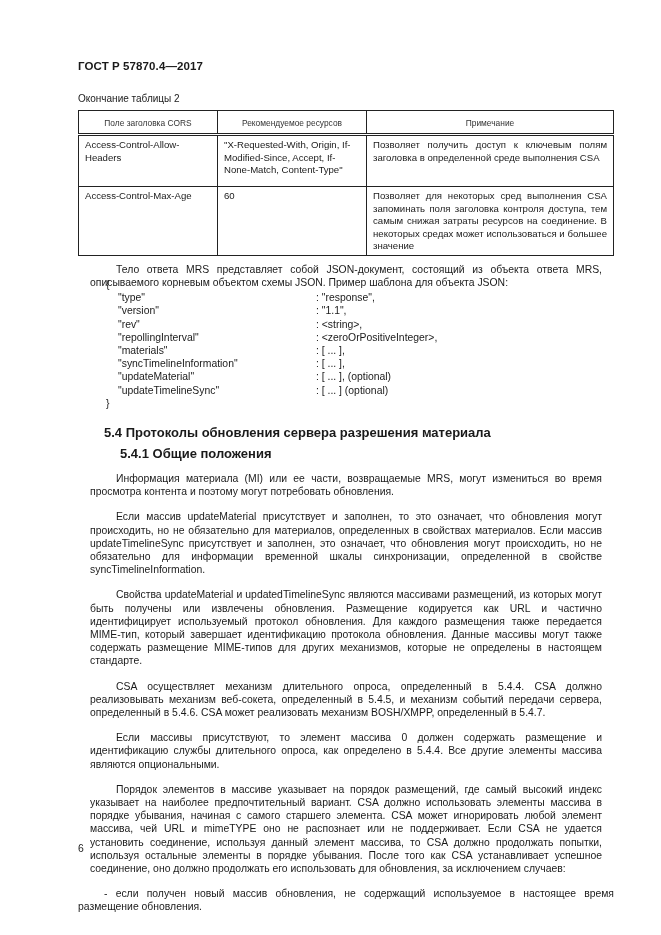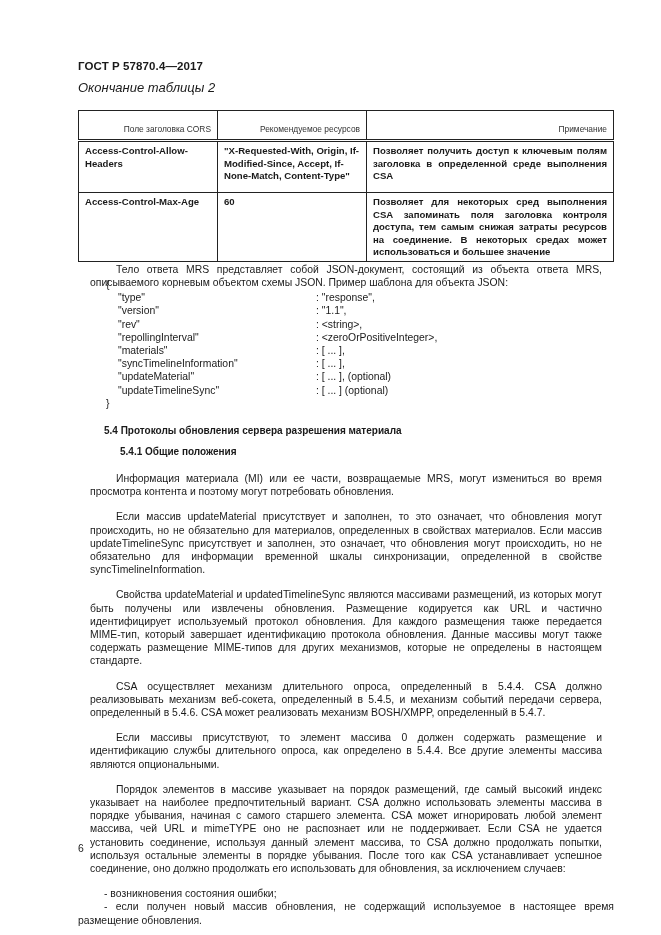--- a/index.html
+++ b/index.html
@@ -5,33 +5,33 @@
     html, body { margin: 0; padding: 0; background: #ffffff; }
     body {
       width: 661px; height: 935px; position: relative; overflow: hidden;
       font-family: "Liberation Sans", sans-serif; color: #1a1a1a;
     }
     .page-header {
       position: absolute; left: 78px; top: 60px;
       font-size: 11.5px; font-weight: bold; letter-spacing: 0.1px;
     }
     .table-caption {
-      position: absolute; left: 78px; top: 80px;
-      font-size: 13px; font-style: italic;
+      position: absolute; left: 78px; top: 93px;
+      font-size: 10px; 
     }
     table.cors {
       position: absolute; left: 78px; top: 110px; width: 536px;
       border-collapse: collapse; font-size: 9.6px; line-height: 12.4px;
     }
     table.cors th, table.cors td {
-      border: 1px solid #222; vertical-align: top; padding: 3px 6px; font-weight: bold;
+      border: 1px solid #222; vertical-align: top; padding: 3px 6px;
     }
     table.cors th {
-      font-weight: normal; font-size: 8.4px; text-align: right;
-      padding: 12px 6px 4px 6px; color: #333;
+      font-weight: normal; font-size: 8.4px; text-align: center;
+      padding: 6px 6px 4px 6px; color: #333;
       border-bottom: 3px double #222;
     }
     table.cors td.c1 { width: 126px; }
     table.cors td.c2 { width: 136px; }
     table.cors td.center { text-align: left; }
     table.cors td.just { text-align: justify; }
     table.cors tr.r1 td { height: 44px; }
     table.cors tr.r2 td { height: 60px; }
 
     .body-text {
@@ -40,21 +40,21 @@
     }
     .p { text-indent: 26px; margin: 12px; }
     .json-block {
       position: absolute; left: 106px; top: 278px; width: 400px;
       font-size: 10.4px; line-height: 13.2px;
     }
     .json-row { position: relative; height: 13.2px; }
     .json-key { position: absolute; left: 12px; }
     .json-val { position: absolute; left: 210px; white-space: nowrap; }
     .section-h {
-      position: absolute; left: 104px; font-size: 10px; font-weight: bold;
+      position: absolute; left: 104px; font-size: 13px; font-weight: bold;
     }
     .list-item { text-indent: 26px; margin: 0; }
     .page-number {
       position: absolute; left: 78px; top: 843px; font-size: 10.4px;
     }
   </style>
 </head>
 <body>
 
 <div class="page-header">ГОСТ Р 57870.4—2017</div>
@@ -127,17 +127,16 @@
 <div class="section-h" style="top:425px;">5.4 Протоколы обновления сервера разрешения материала</div>
 <div class="section-h" style="top:446px;margin-left:16px;">5.4.1 Общие положения</div>
 
 <div class="body-text" style="top:460px;">
   <p class="p">Информация материала (MI) или ее части, возвращаемые MRS, могут измениться во время просмотра контента и поэтому могут потребовать обновления.</p>
   <p class="p">Если массив updateMaterial присутствует и заполнен, то это означает, что обновления могут происходить, но не обязательно для материалов, определенных в свойствах материалов. Если массив updateTimelineSync присутствует и заполнен, это означает, что обновления могут происходить, но не обязательно для информации временной шкалы синхронизации, определенной в свойстве syncTimelineInformation.</p>
   <p class="p">Свойства updateMaterial и updatedTimelineSync являются массивами размещений, из которых могут быть получены или извлечены обновления. Размещение кодируется как URL и частично идентифицирует используемый протокол обновления. Для каждого размещения также передается MIME-тип, который завершает идентификацию протокола обновления. Данные массивы могут также содержать размещение MIME-типов для других механизмов, которые не определены в настоящем стандарте.</p>
   <p class="p">CSA осуществляет механизм длительного опроса, определенный в 5.4.4. CSA должно реализовывать механизм веб-сокета, определенный в 5.4.5, и механизм событий передачи сервера, определенный в 5.4.6. CSA может реализовать механизм BOSH/XMPP, определенный в 5.4.7.</p>
   <p class="p">Если массивы присутствуют, то элемент массива 0 должен содержать размещение и идентификацию службы длительного опроса, как определено в 5.4.4. Все другие элементы массива являются опциональными.</p>
   <p class="p">Порядок элементов в массиве указывает на порядок размещений, где самый высокий индекс указывает на наиболее предпочтительный вариант. CSA должно использовать элементы массива в порядке убывания, начиная с самого старшего элемента. CSA может игнорировать любой элемент массива, чей URL и mimeTYPE оно не распознает или не поддерживает. Если CSA не удается установить соединение, используя данный элемент массива, то CSA должно продолжать попытки, используя остальные элементы в порядке убывания. После того как CSA устанавливает успешное соединение, оно должно продолжать его использовать для обновления, за исключением случаев:</p>
-  <p class="list-item">- возникновения состояния ошибки;</p>
   <p class="list-item">- если получен новый массив обновления, не содержащий используемое в настоящее время размещение обновления.</p>
 </div>
 
 <div class="page-number">6</div>
 
 </body></html>

